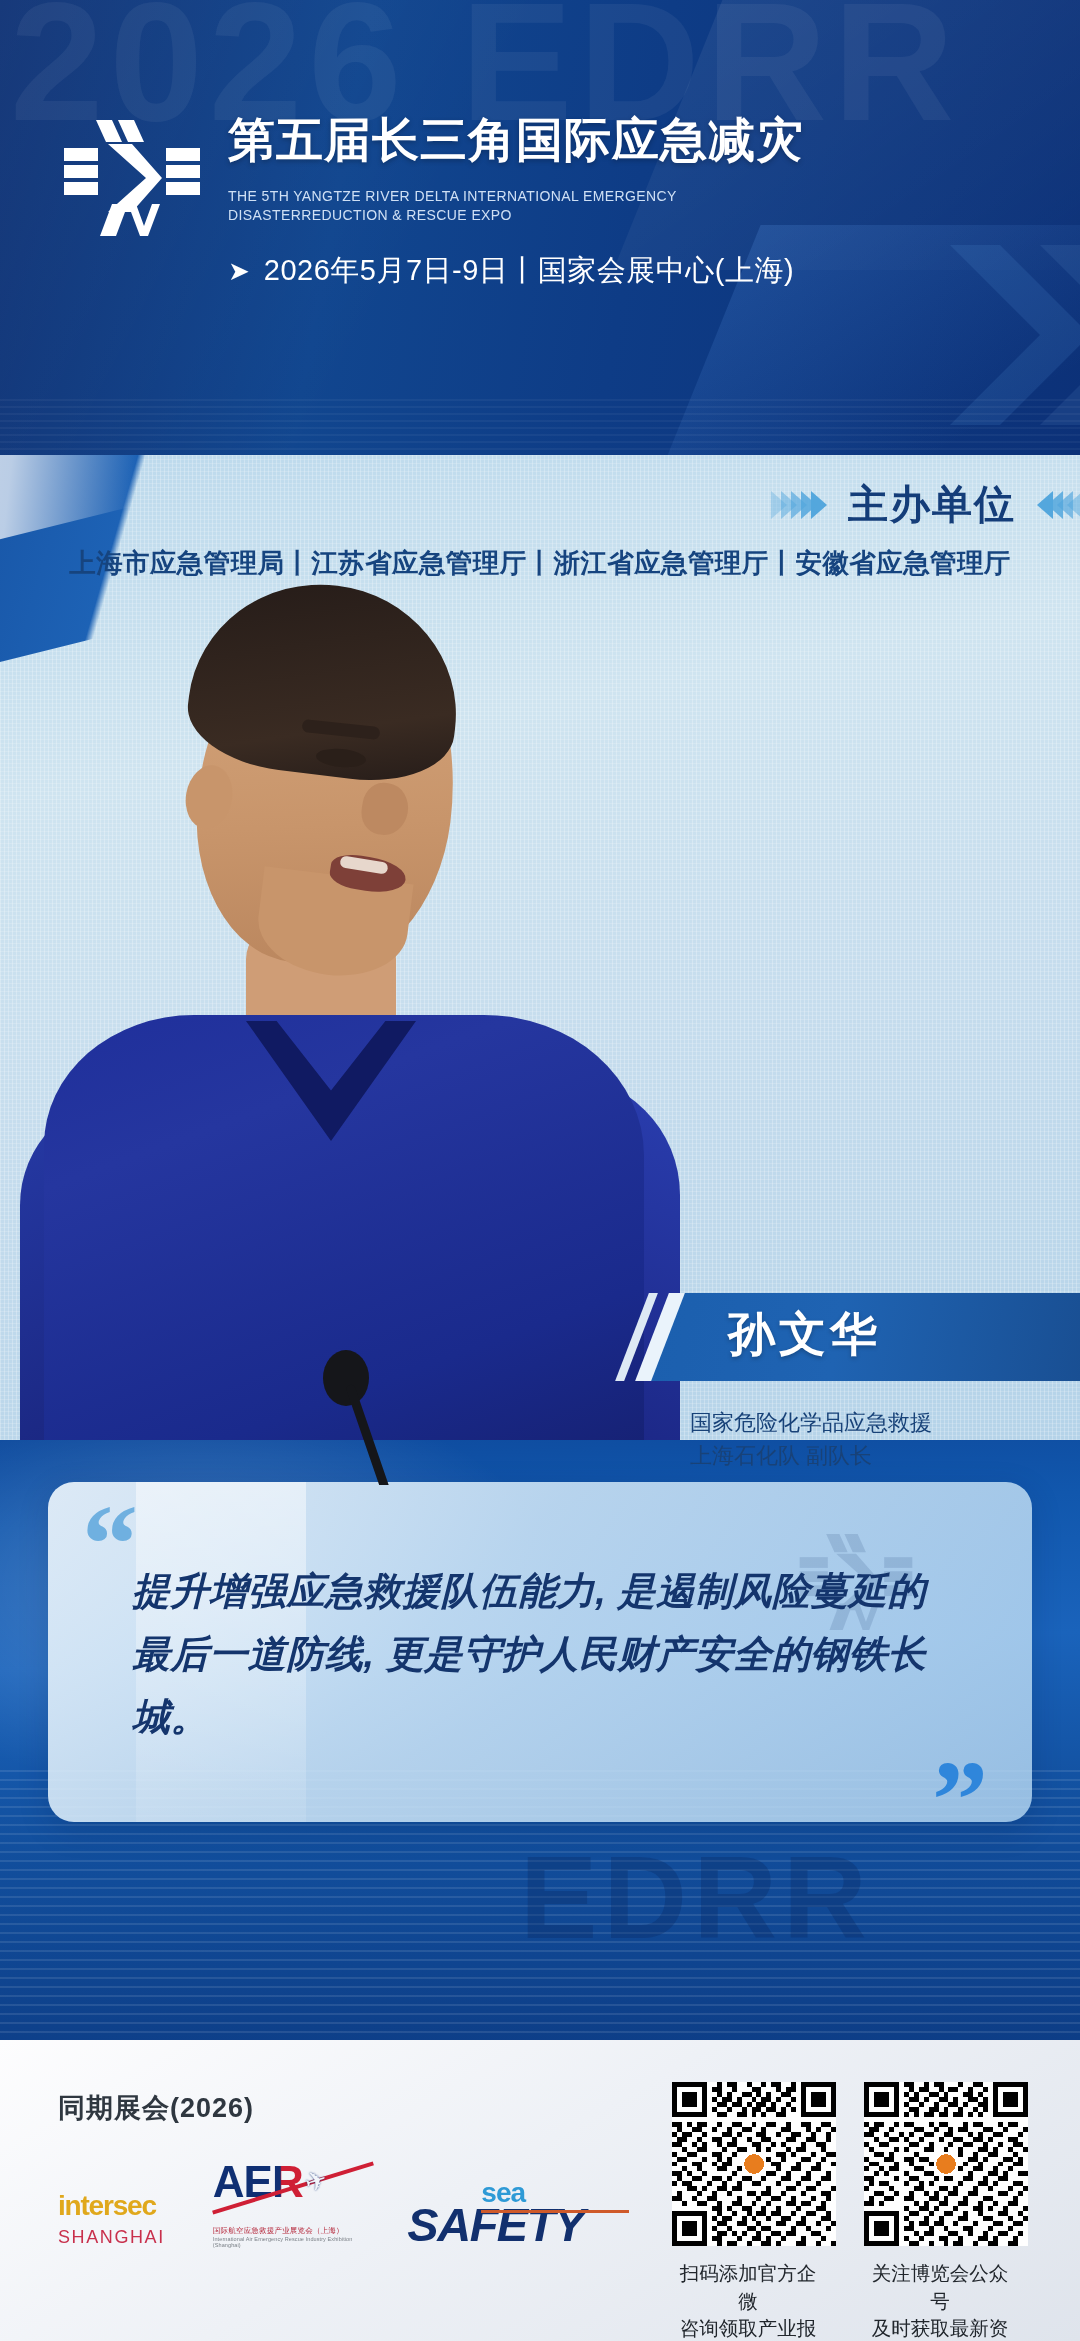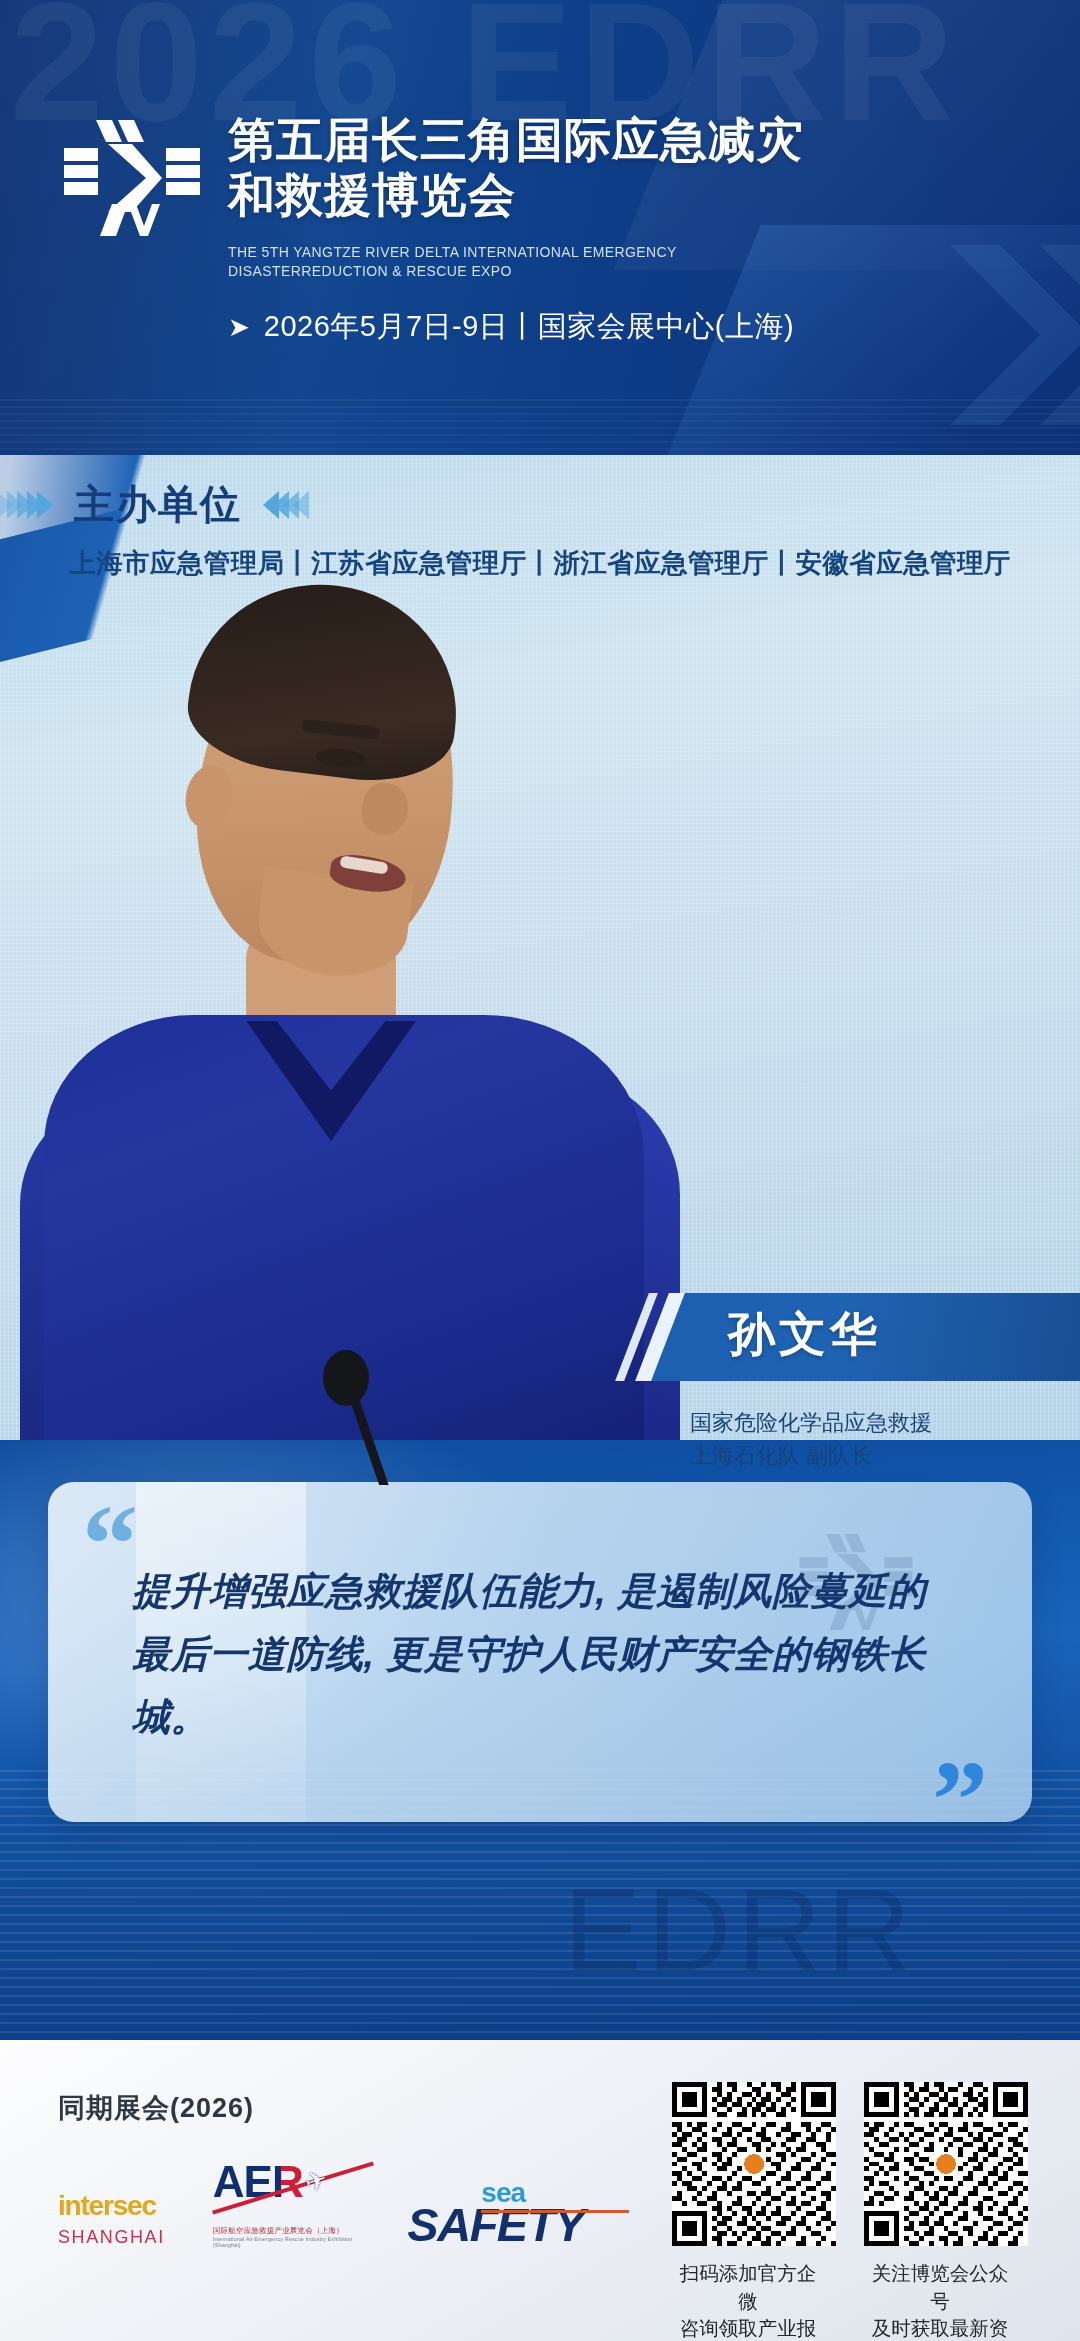--- a/index.html
+++ b/index.html
@@ -83,21 +83,21 @@
     border-bottom-right-radius:300px 160px;
   }
   .backdrop-swoosh2{
     position:absolute; left:-300px; top:-40px; width:620px; height:120px;
     background:linear-gradient(110deg,#ffffff 0%, rgba(255,255,255,.7) 50%, rgba(255,255,255,0) 70%);
     transform:rotate(-14deg);
   }
 
   
   .org-block { position:absolute; left:0; top:22px; width:1080px; text-align:center; }
-  .org-head { display:flex; align-items:center; justify-content:flex-start; gap:24px; }
+  .org-head { display:flex; align-items:center; justify-content:flex-end; gap:24px; }
   .org-title { color:#143d79; font-size:40px; font-weight:bold; letter-spacing:2px; }
   .chev-l, .chev-r { display:flex; align-items:center; }
   .chev-l span, .chev-r span {
     display:inline-block; width:0; height:0;
     border-top:14px solid transparent; border-bottom:14px solid transparent;
     margin:0 -3px;
   }
   .chev-l span { border-left:16px solid #54a7dd; }
   .chev-r span { border-right:16px solid #54a7dd; }
   .chev-l span:nth-child(1){opacity:.35}.chev-l span:nth-child(2){opacity:.5}
@@ -179,22 +179,22 @@
   }
   .qs-stripes{
     position:absolute;left:0;top:330px;width:1080px;height:270px;
     background:repeating-linear-gradient(to bottom,rgba(255,255,255,.10) 0 2px,rgba(0,0,0,0) 2px 9px);
   }
   .qs-glow{
     position:absolute;left:-180px;top:-60px;width:760px;height:420px;
     background:radial-gradient(ellipse at center,rgba(255,255,255,.22),rgba(255,255,255,0) 68%);
   }
   .qs-edrr{
-    position:absolute;left:520px;top:432px;font-size:116px;font-weight:normal;
-    letter-spacing:6px;color:rgba(10,40,95,.30);line-height:1;margin-left:44px;
+    position:absolute;left:520px;top:400px;font-size:116px;font-weight:bold;
+    letter-spacing:6px;color:rgba(10,40,95,.30);line-height:1;
   }
   .quote-card{
     position:absolute;left:48px;top:42px;width:984px;height:340px;
     border-radius:26px;
     background:linear-gradient(135deg,rgba(236,245,252,.92) 0%,rgba(210,232,248,.86) 40%,rgba(183,217,243,.80) 100%);
     box-shadow:0 8px 30px rgba(5,30,80,.18);
     overflow:hidden;
   }
   .qc-band{
     position:absolute;left:88px;top:0;width:170px;height:340px;
@@ -270,21 +270,20 @@
         <path d="M46 26 L84 60 L46 94 h24 L100 60 L70 26 Z"></path>
         <path d="M2 64 h34 v13 H2 Z"></path>
         <path d="M104 64 h34 v13 h-34 Z"></path>
         <path d="M50 86 h16 l-12 32 h-16 Z"></path>
         <path d="M66 86 h8 l8 22 l8 -22 h8 l-12 32 h-8 Z"></path>
       </g>
     </svg>
 
     <div class="hdr-text">
       <div class="cn-title">第五届长三角国际应急减灾</div>
-      <div class="cn-title">和救援博览会</div>
       <div class="en-title">THE 5TH YANGTZE RIVER DELTA INTERNATIONAL EMERGENCY</div>
       <div class="en-title" style="margin-top:0">DISASTERREDUCTION &amp; RESCUE EXPO</div>
       <div class="date-row">
         <span class="date-arrow">➤</span>
         <span class="date-text">2026年5月7日-9日丨国家会展中心(上海)</span>
       </div>
     </div>
   </div>
 
   <div class="photo-area">

